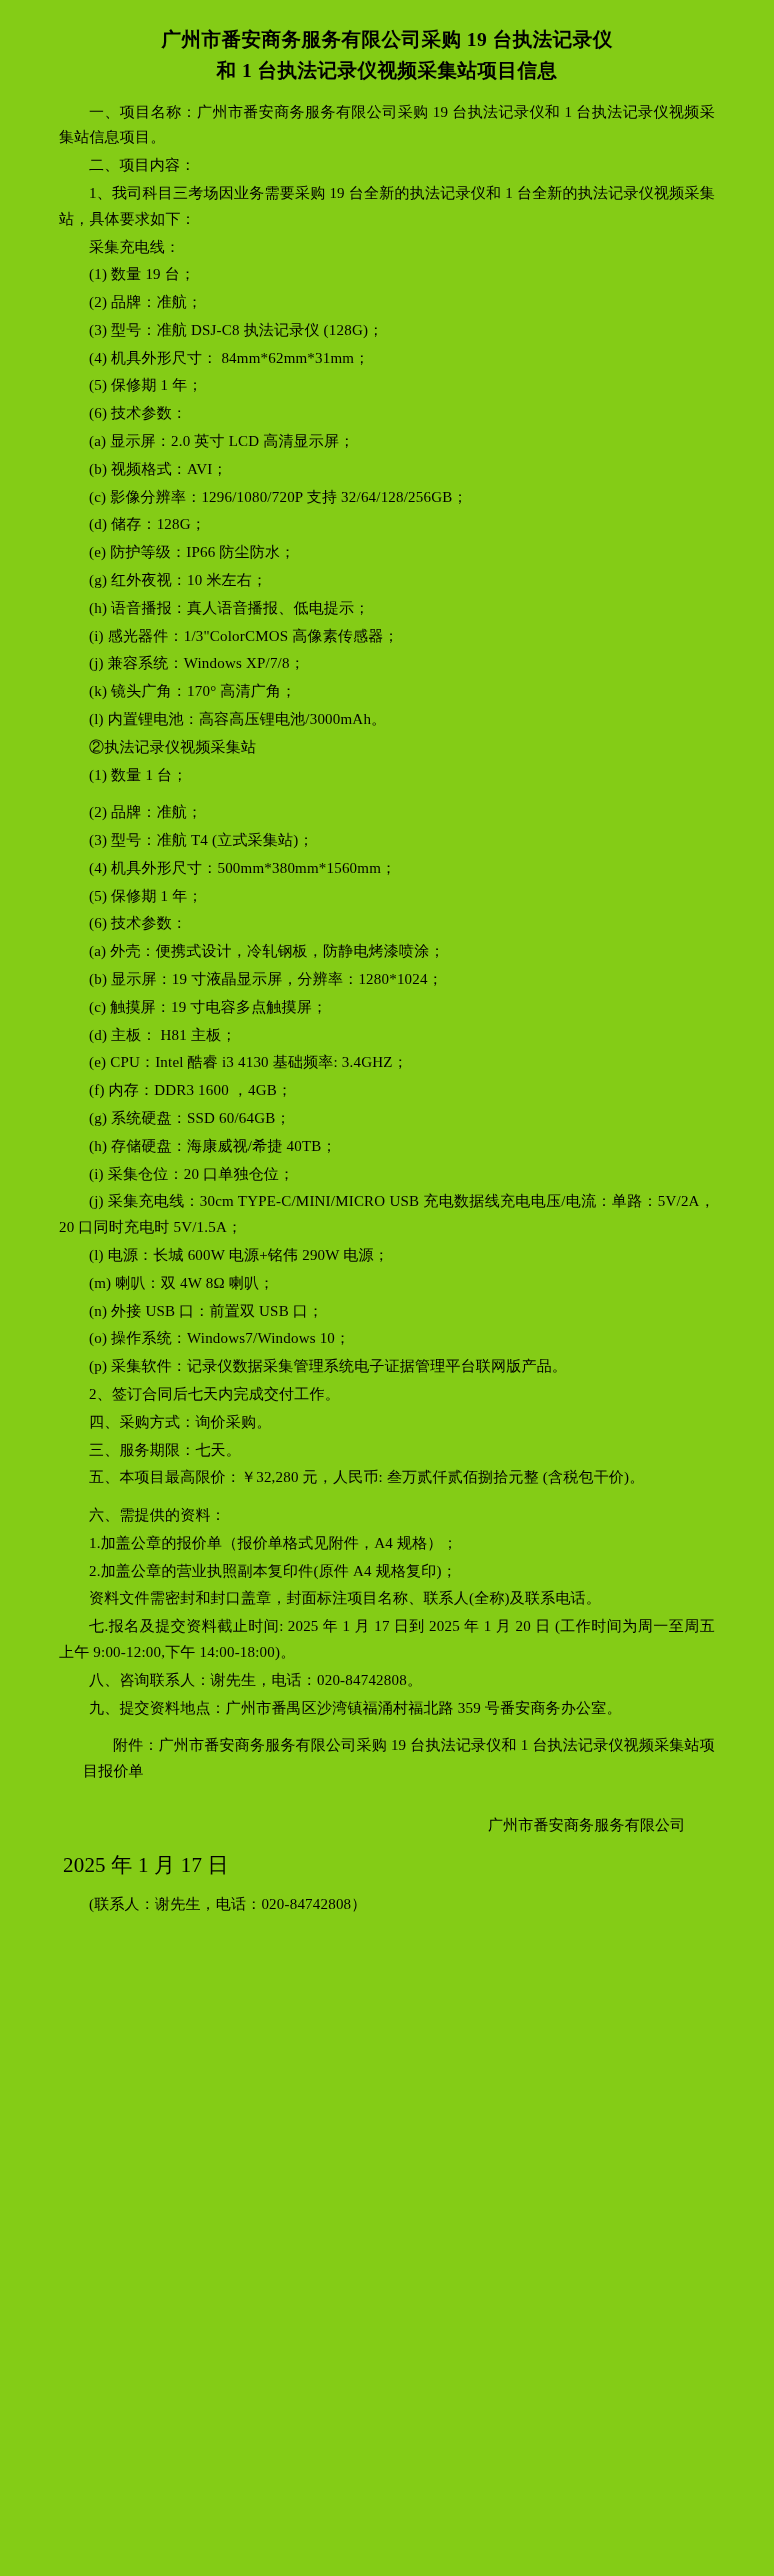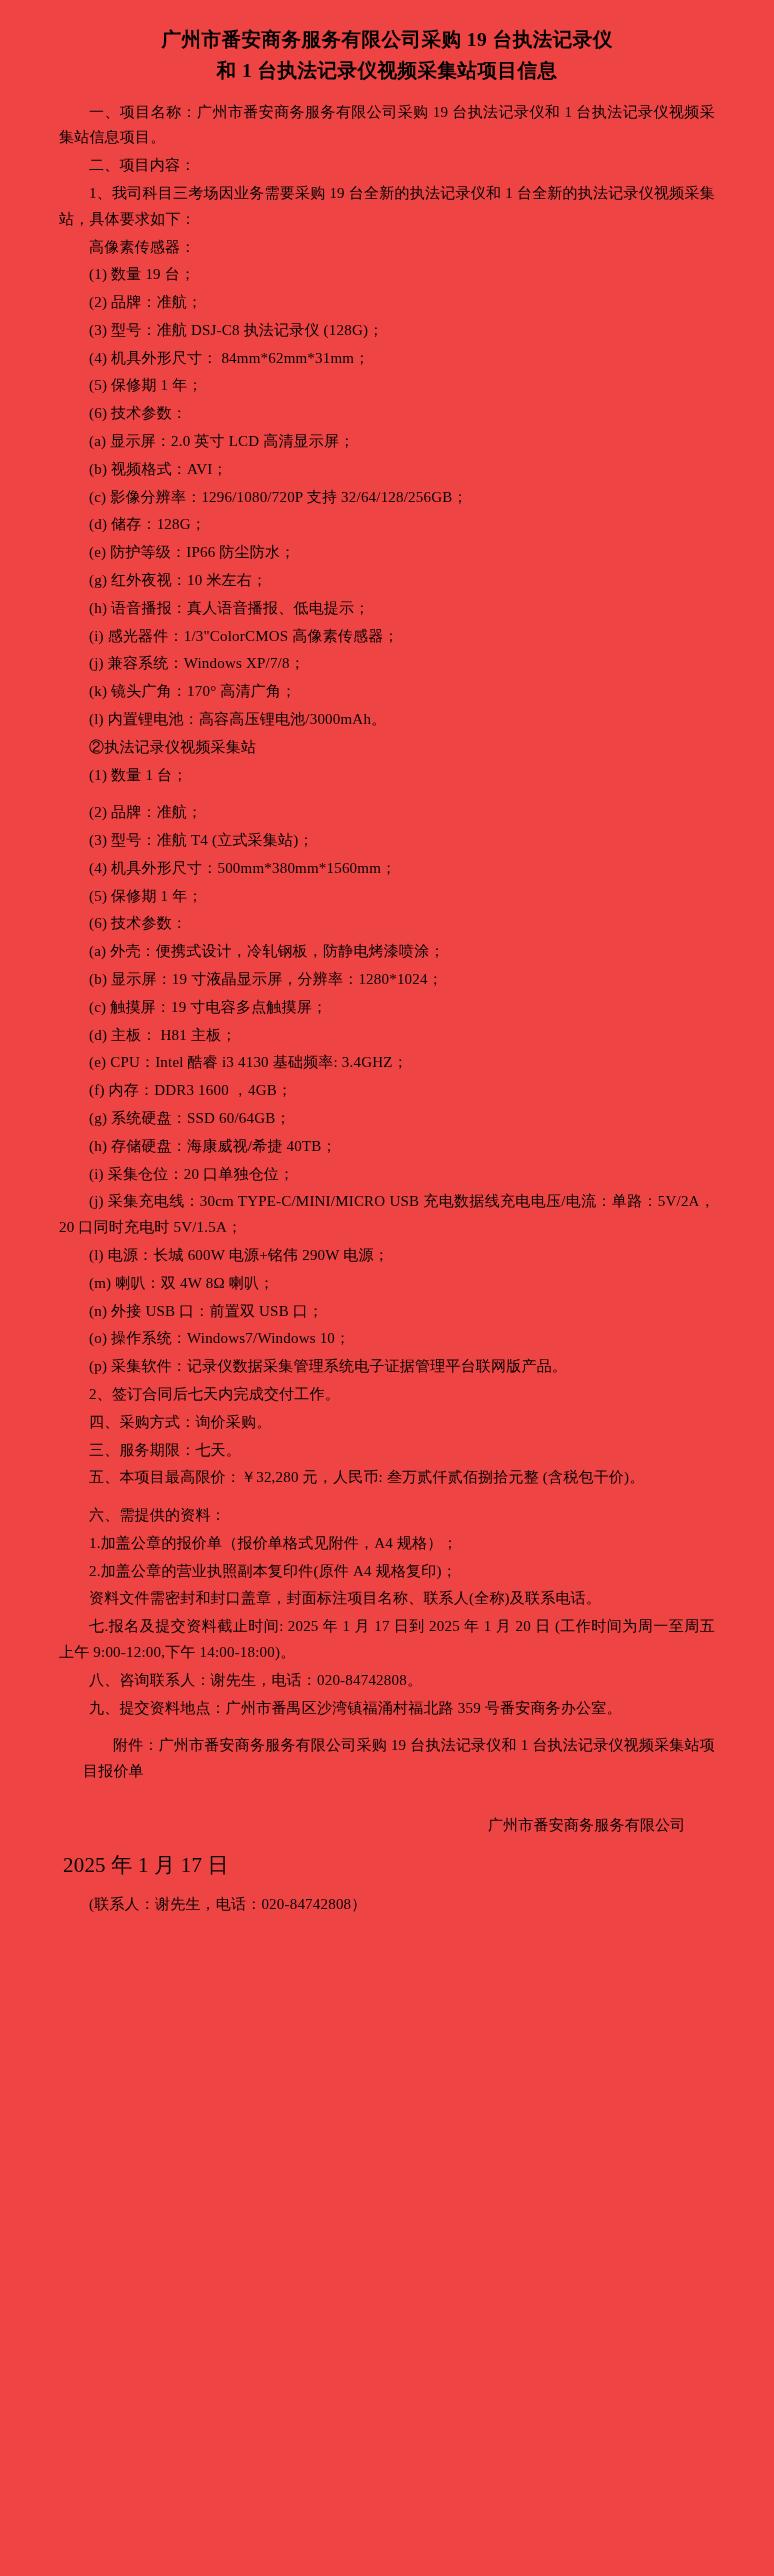--- a/index.html
+++ b/index.html
@@ -10,21 +10,21 @@
   body {
     width: 774px;
     font-family: "Liberation Serif", "DejaVu Serif", serif;
     color: #000000;
   }
   .page {
     width: 774px;
     min-height: 2576px;
     box-sizing: border-box;
     padding: 17.6px 59px 25.4px 59px;
-    background: #ef4444;
+    background: #84cc16;
   }
   .doc-title {
     text-align: center;
     font-weight: bold;
     font-size: 19.5px;
     line-height: 1.55;
     letter-spacing: 0.5px;
     margin: 7.8px 0 13.7px 0;
   }
   .doc-title .line {
@@ -82,21 +82,21 @@
 
   <div class="doc-title">
     <span class="line">广州市番安商务服务有限公司采购 19 台执法记录仪</span>
     <span class="line">和 1 台执法记录仪视频采集站项目信息</span>
   </div>
 
   <div>
     <p class="para">一、项目名称：广州市番安商务服务有限公司采购 19 台执法记录仪和 1 台执法记录仪视频采集站信息项目。</p>
     <p class="para">二、项目内容：</p>
     <p class="para">1、我司科目三考场因业务需要采购 19 台全新的执法记录仪和 1 台全新的执法记录仪视频采集站，具体要求如下：</p>
-    <p class="para">高像素传感器：</p>
+    <p class="para">采集充电线：</p>
     <p class="para">(1) 数量 19 台；</p>
     <p class="para">(2) 品牌：准航；</p>
     <p class="para">(3) 型号：准航 DSJ-C8 执法记录仪 (128G)；</p>
     <p class="para">(4) 机具外形尺寸： 84mm*62mm*31mm；</p>
     <p class="para">(5) 保修期 1 年；</p>
     <p class="para">(6) 技术参数：</p>
     <p class="para">(a) 显示屏：2.0 英寸 LCD 高清显示屏；</p>
     <p class="para">(b) 视频格式：AVI；</p>
     <p class="para">(c) 影像分辨率：1296/1080/720P 支持 32/64/128/256GB；</p>
     <p class="para">(d) 储存：128G；</p>

